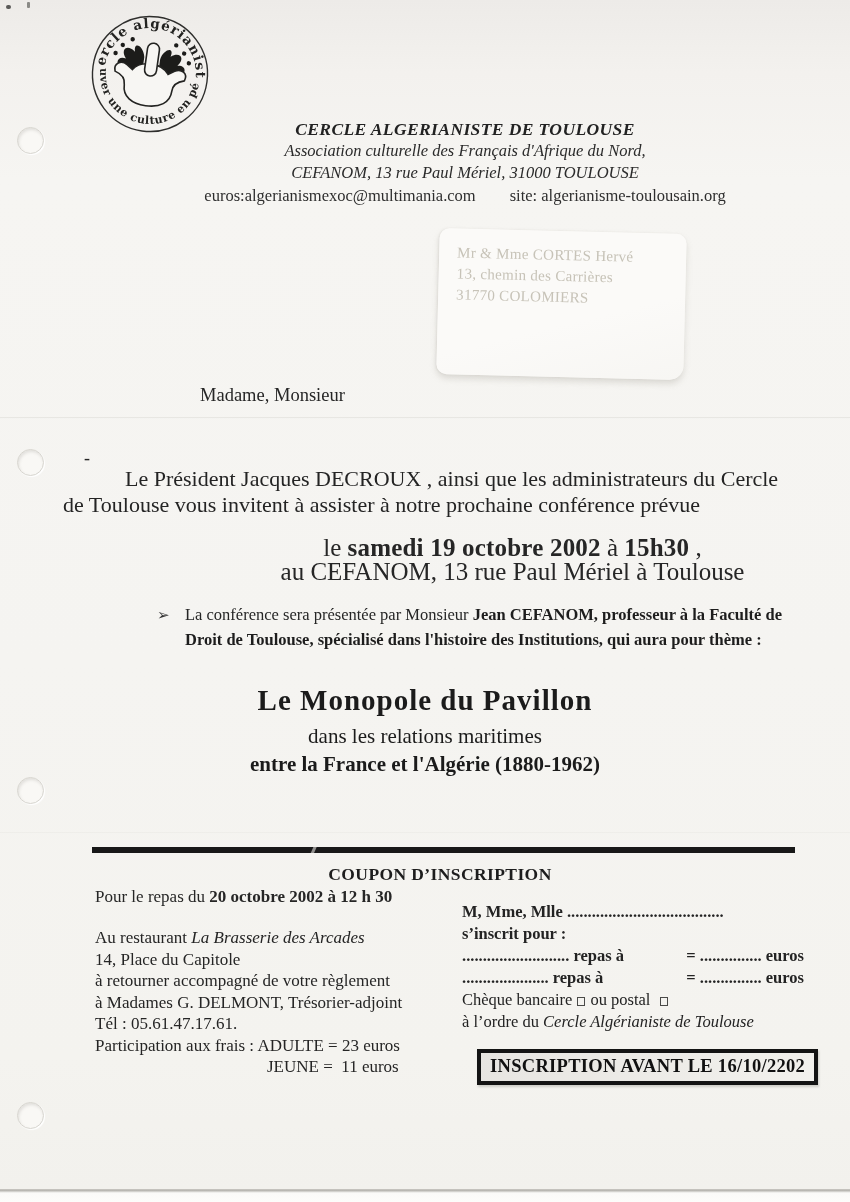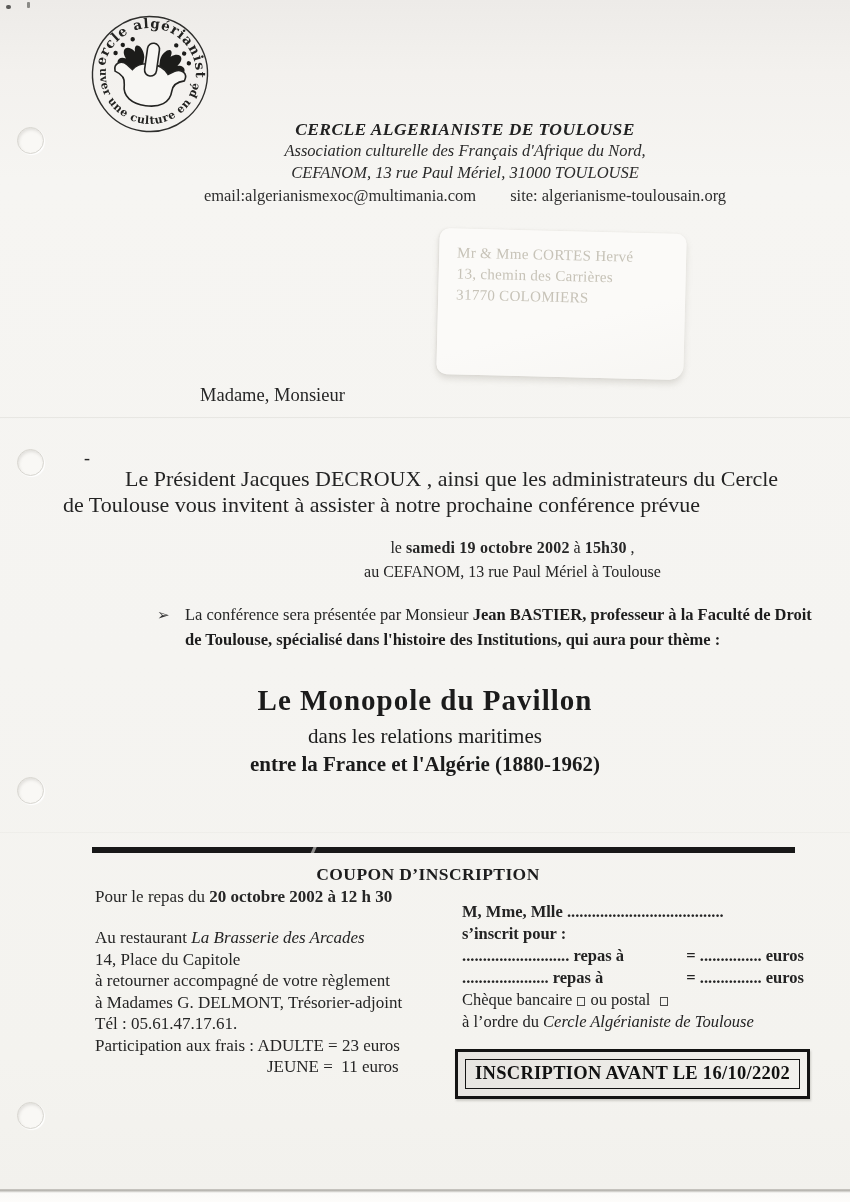--- a/index.html
+++ b/index.html
@@ -64,21 +64,21 @@
   .salutation { position:absolute; left:200px; top:385px; font-size:18.5px; }
   .dash { position:absolute; left:84px; top:448px; font-size:18px; }
 
   .intro {
     position:absolute; left:63px; top:466px; width:732px;
     font-size:22px; line-height:26px; text-indent:62px; color:#242424;
   }
 
   .when {
     position:absolute; left:180px; top:536px; width:665px;
-    text-align:center; font-size:16px; line-height:24px;
+    text-align:center; font-size:25px; line-height:24px;
   }
   .when b { letter-spacing:.2px; }
 
   .conf {
     position:absolute; left:157px; top:602px; width:656px;
     font-size:16.5px; line-height:25px; padding-left:28px; position:absolute;
   }
   .conf .bullet { position:absolute; left:0; top:1px; font-size:15px; color:#333; }
   .conf b { color:#1d1d1d; }
 
@@ -87,21 +87,21 @@
   .title-l2 { font-size:21px; font-weight:normal; margin-top:7px; }
   .title-l3 { font-size:21px; font-weight:bold; margin-top:3px; }
 
   .divider { position:absolute; left:92px; top:847px; width:703px; height:6px; background:#181818; }
   .divider .nick {
     position:absolute; left:220px; top:-1px; width:3px; height:9px;
     background:#f5f4f1; transform:rotate(24deg); opacity:.55;
   }
 
   .coupon-heading {
-    position:absolute; left:88px; top:864px; width:680px; text-align:center;
+    position:absolute; left:100px; top:864px; width:680px; text-align:center;
     font-size:17.5px; font-weight:bold; letter-spacing:.4px; color:#1d1d1d;
   }
   .meal-line { position:absolute; left:95px; top:887px; font-size:17px; }
 
   .left-col {
     position:absolute; left:95px; top:927px; width:370px;
     font-size:17px; line-height:21.5px; color:#252525;
   }
   .left-col .jeune { padding-left:172px; white-space:pre; }
   .pre { white-space:pre; }
@@ -113,22 +113,22 @@
   .right-col .strong { font-weight:bold; }
   .meal-row { display:flex; font-weight:bold; }
   .meal-row .rt { margin-left:auto; white-space:pre; }
   .chk {
     display:inline-block; width:8px; height:9px;
     border:1.4px solid #4a4a48; background:transparent;
     margin:0 5px; vertical-align:-1px;
   }
 
   .deadline-box {
-    position:absolute; left:455px; top:1049px;
-    border:3px solid #141414; padding:7px;
+    position:absolute; left:477px; top:1049px;
+    border:3px solid #141414; padding:0;
     background:linear-gradient(100deg,#e7e5e1, #f2f1ed);
     box-shadow:1px 2px 2px rgba(120,118,110,.3);
   }
   .deadline-inner {
     border:1.5px solid #141414; padding:3px 9px 4px 9px;
     font-size:18.5px; font-weight:bold; letter-spacing:.3px; color:#111;
     white-space:nowrap;
   }
 </style>
 </head>
@@ -173,41 +173,41 @@
         <path d="M66,58 C60,54 52,58 55,66 C62,68 66,72 66,78 C66,90 76,96 90,96 C104,96 114,90 114,78 C114,72 118,68 125,66 C128,58 120,54 114,58 L108,62 C104,56 96,54 90,54 C84,54 76,56 72,62 Z" fill="#f7f6f3" stroke="#232321" stroke-width="1.6"></path>
         <rect x="84" y="33" width="12" height="33" rx="6" fill="#f7f6f3" stroke="#232321" stroke-width="1.6"></rect>
       </g>
     </g>
   </svg>
 
   <div class="header">
     <div class="org-name">CERCLE ALGERIANISTE DE TOULOUSE</div>
     <div class="org-sub">Association culturelle des Français d'Afrique du Nord,</div>
     <div class="org-sub">CEFANOM, 13 rue Paul Mériel, 31000 TOULOUSE</div>
-    <div class="contact"><span>email:algerianismexoc@multimania.com</span><span class="gap"></span><span>site: algerianisme-toulousain.org</span></div>
+    <div class="contact"><span>euros:algerianismexoc@multimania.com</span><span class="gap"></span><span>site: algerianisme-toulousain.org</span></div>
   </div>
 
   <div class="addr-label">
     <div>Mr &amp; Mme CORTES Hervé</div>
     <div>13, chemin des Carrières</div>
     <div>31770 COLOMIERS</div>
   </div>
 
   <div class="salutation">Madame, Monsieur</div>
   <div class="dash">-</div>
 
   <div class="intro">Le Président Jacques DECROUX , ainsi que les administrateurs du Cercle de Toulouse vous invitent à assister à notre prochaine conférence prévue</div>
 
   <div class="when">
     <div><span>le </span><b>samedi 19 octobre 2002</b><span> à </span><b>15h30</b><span> ,</span></div>
     <div>au CEFANOM, 13 rue Paul Mériel à Toulouse</div>
   </div>
 
   <div class="conf">
-    <span class="bullet">➢</span><span>La conférence sera présentée par Monsieur </span><b>Jean BASTIER, professeur à la Faculté de Droit de Toulouse, spécialisé dans l'histoire des Institutions, qui aura pour thème :</b>
+    <span class="bullet">➢</span><span>La conférence sera présentée par Monsieur </span><b>Jean CEFANOM, professeur à la Faculté de Droit de Toulouse, spécialisé dans l'histoire des Institutions, qui aura pour thème :</b>
   </div>
 
   <div class="title-block">
     <div class="title-l1">Le Monopole du Pavillon</div>
     <div class="title-l2">dans les relations maritimes</div>
     <div class="title-l3">entre la France et l'Algérie (1880-1962)</div>
   </div>
 
   <div class="divider">
       <span class="nick"></span>

